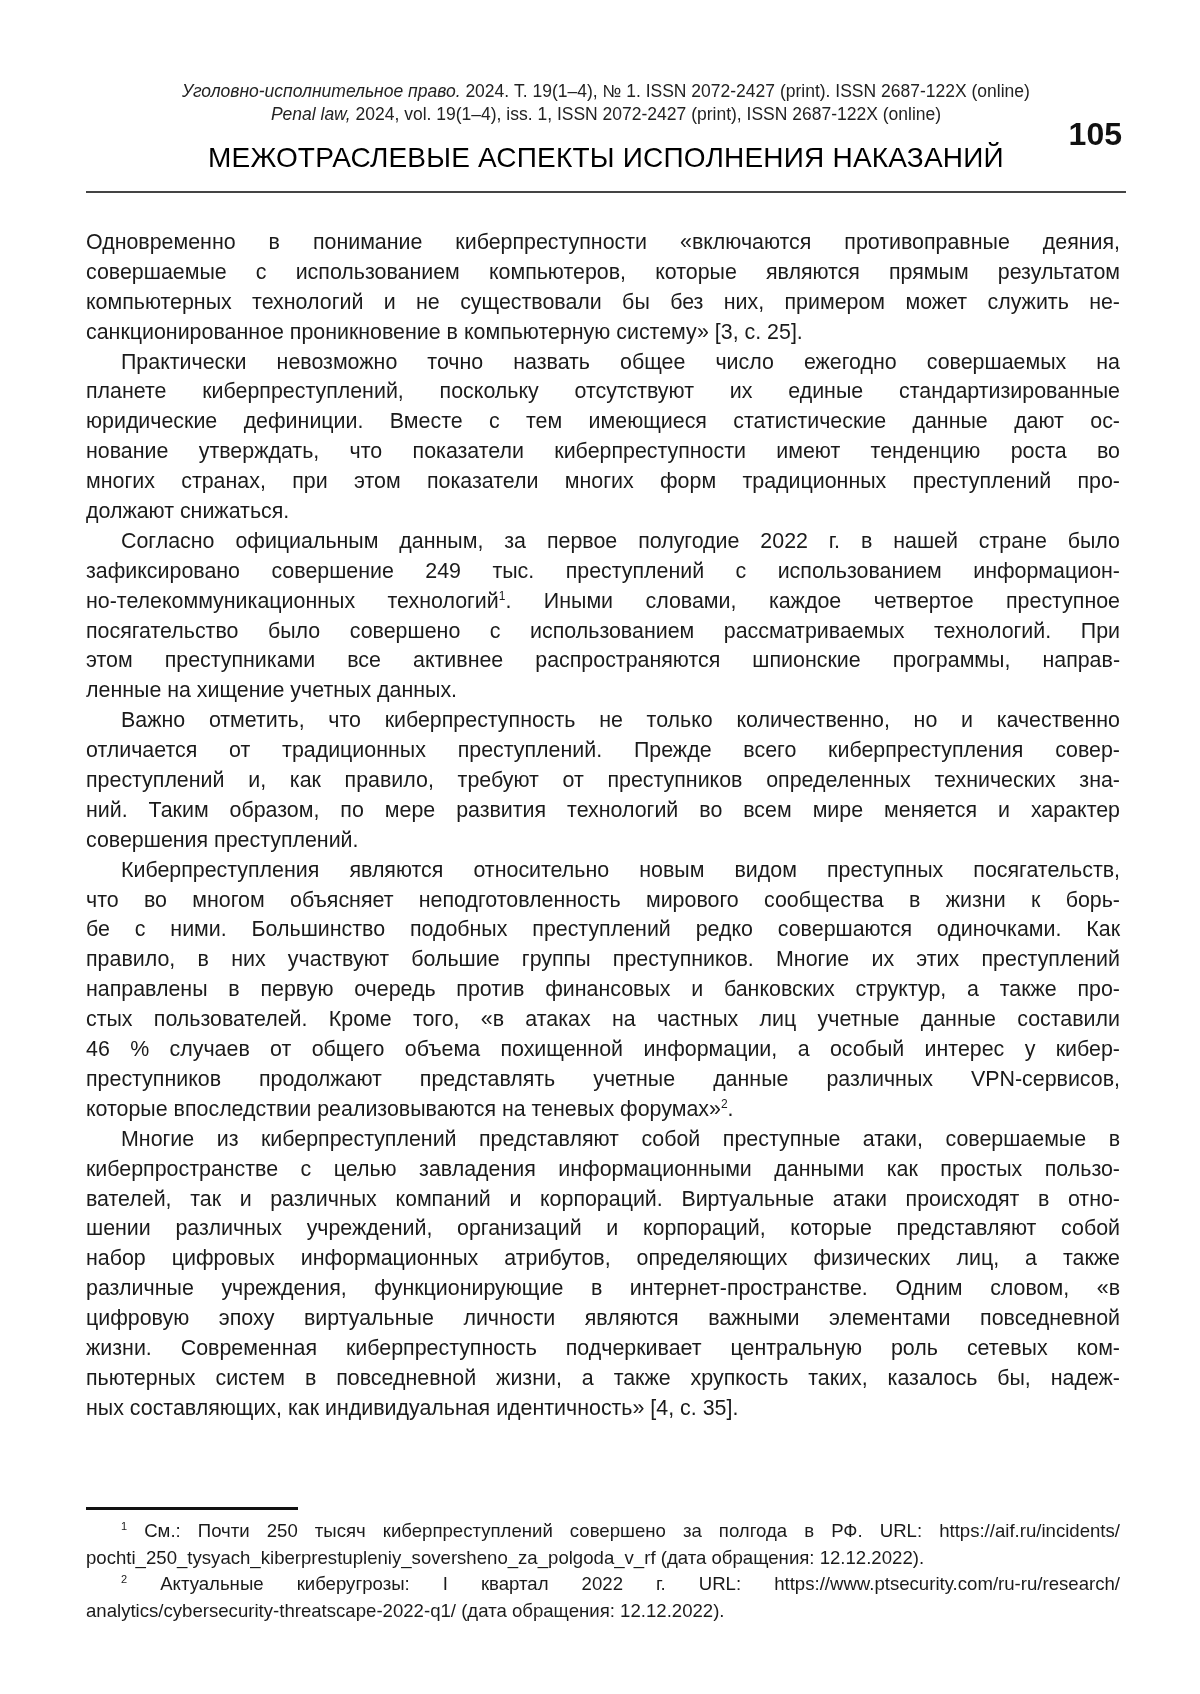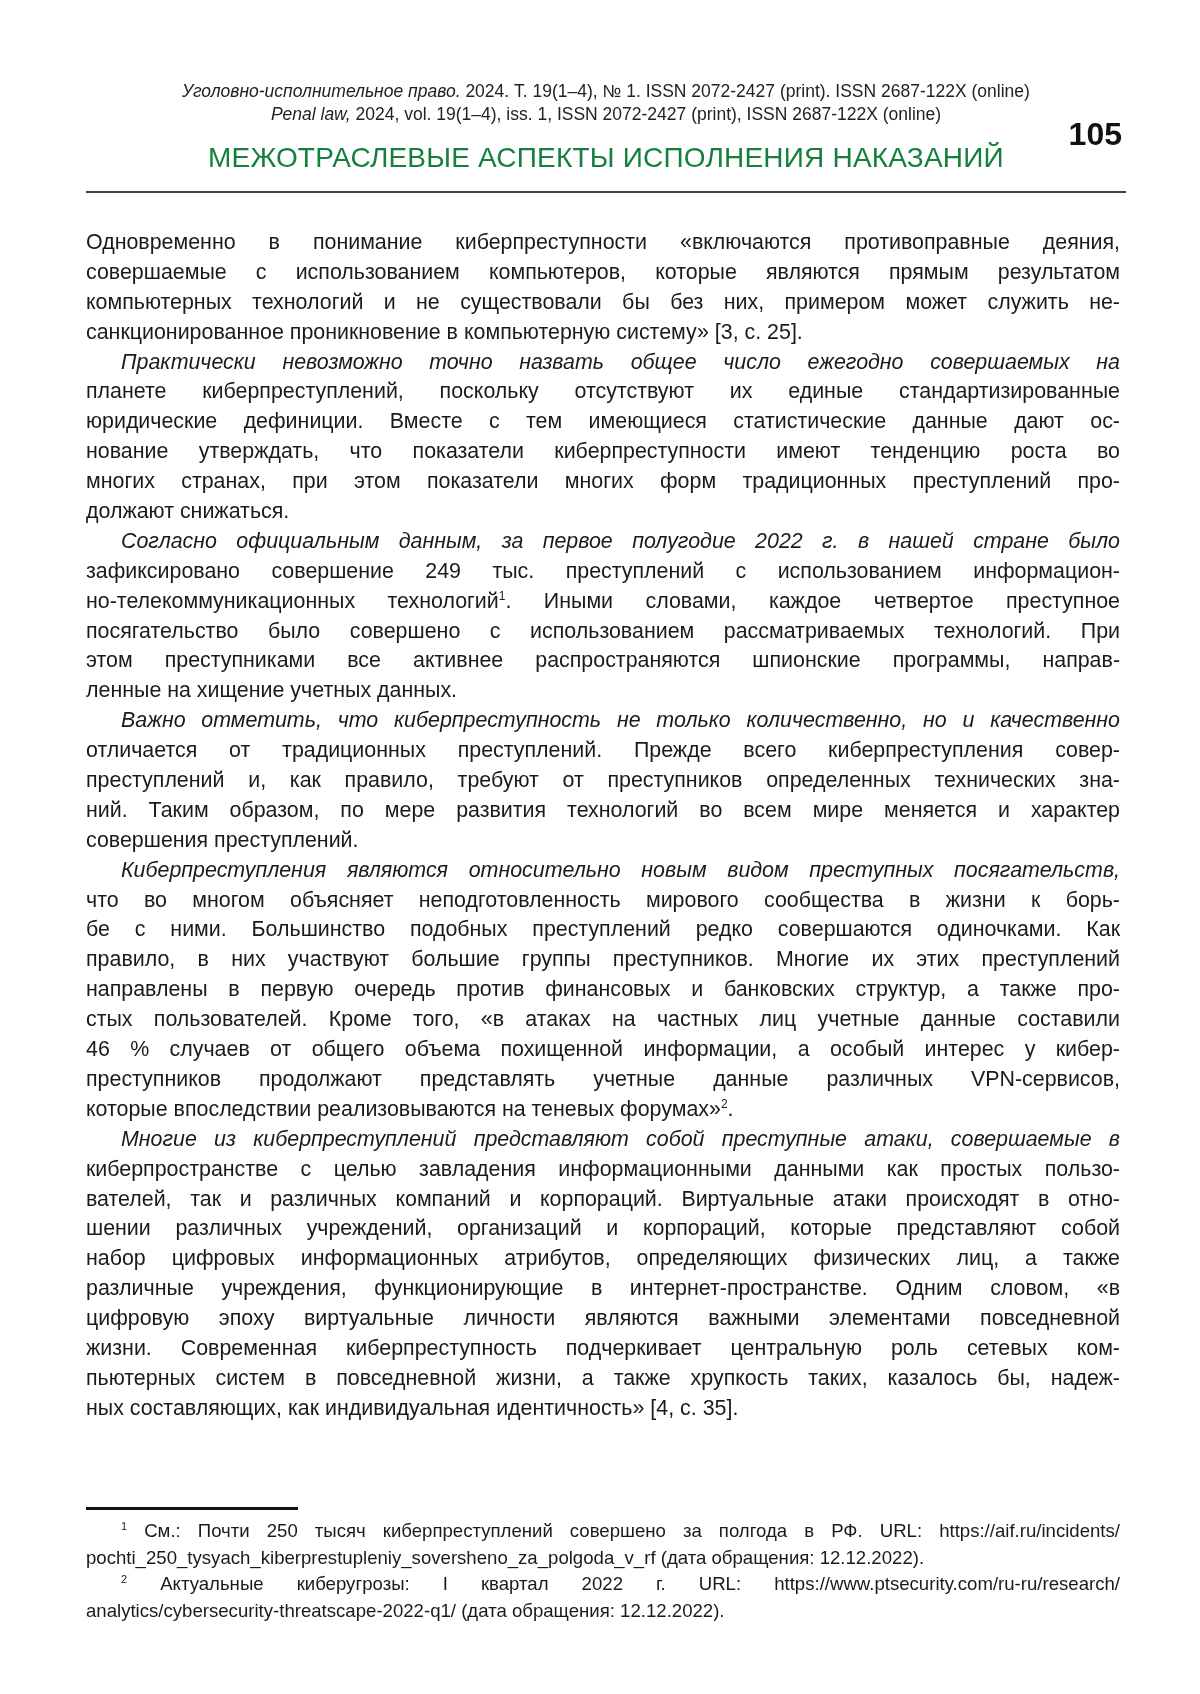--- a/index.html
+++ b/index.html
@@ -6,26 +6,26 @@
   body { width: 1200px; height: 1694px; position: relative; overflow: hidden;
          font-family: "Liberation Sans", sans-serif; color: #1a1a1a; }
   .page { position: absolute; left: 0; top: 0; width: 1200px; height: 1694px; }
   .running-head { position: absolute; left: 86px; width: 1040px; text-align: center;
                   font-size: 17.5px; line-height: 22px; color: #222; }
   .rh1 { top: 80px; }
   .rh2 { top: 103px; }
   .rh-it { font-style: italic; }
   .page-number { position: absolute; right: 78px; top: 116px; font-size: 32px; font-weight: bold; color: #111; }
   .section-title { position: absolute; left: 86px; width: 1040px; top: 142px; text-align: center;
-                   font-size: 28px; letter-spacing: 0.2px; color: #15803d; }
+                   font-size: 28px; letter-spacing: 0.2px; color: #000000; }
   .header-rule { position: absolute; left: 86px; top: 191px; width: 1040px; height: 0; border-top: 2px solid #444; }
   .body-text { position: absolute; left: 86px; top: 228px; width: 1034px; font-size: 21.4px; line-height: 29.9px; color: #1a1a1a; }
   .body-text .ln { display: block; white-space: nowrap; text-align: justify; text-align-last: justify; height: 29.9px; }
   .body-text .ln.last { text-align-last: left; }
-  .body-text .ln.indent { padding-left: 35px; font-style: italic; }
+  .body-text .ln.indent { padding-left: 35px; }
   sup { font-size: 12px; line-height: 0; vertical-align: super; }
   .footnote-rule { position: absolute; left: 86px; top: 1507px; width: 212px; height: 0; border-top: 3px solid #111; }
   .footnotes { position: absolute; left: 86px; top: 1518px; width: 1034px; font-size: 18.6px; line-height: 26.5px; color: #1a1a1a; }
   .footnotes .ln { display: block; white-space: nowrap; text-align: justify; text-align-last: justify; height: 26.5px; }
   .footnotes .ln.last { text-align-last: left; }
   .footnotes .ln.indent { padding-left: 35px; }
   .footnotes sup { font-size: 11px; }
 </style>
 </head>
 <body>

